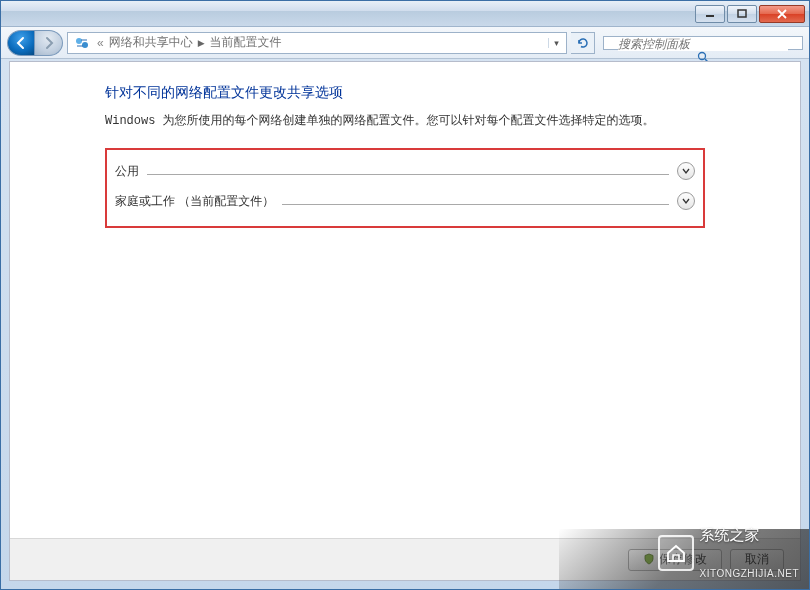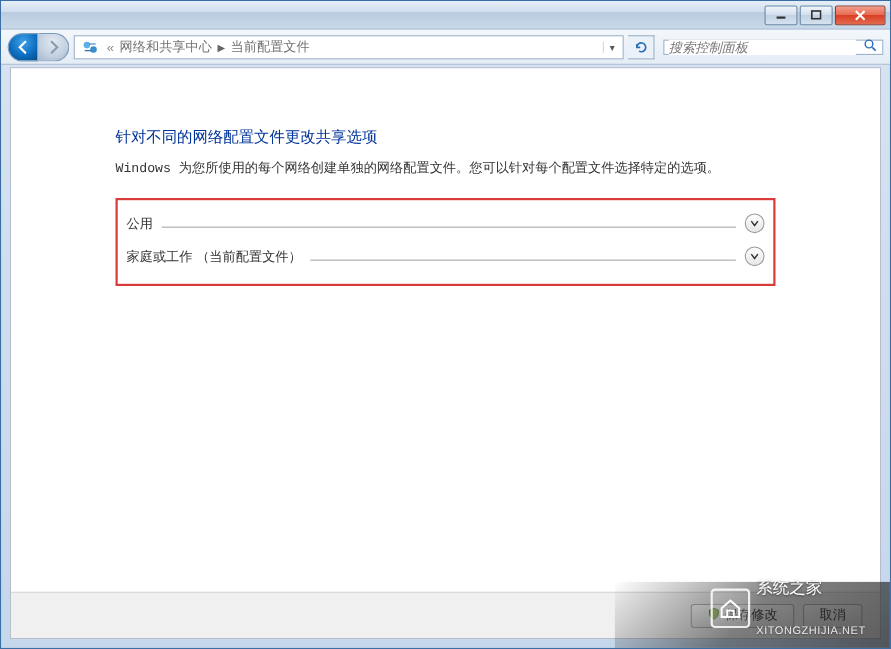--- a/index.html
+++ b/index.html
@@ -130,20 +130,21 @@
       height: 14px;
       background: #fff;
       border: 1px solid #9db2c9;
       display: flex;
       align-items: center;
       padding: 0 4px;
       font-size: 12px;
       color: #888;
       margin-left: 4px;
       justify-content: space-between;
+      flex-direction: column;
     }
     .searchbar input {
       border: none;
       outline: none;
       font-size: 12px;
       color: #888;
       width: 170px;
       font-style: italic;
     }
     .search-icon { color: #2a6fb5; font-size: 13px; }
@@ -164,21 +165,20 @@
     }
     .inner {
       max-width: 600px;
       margin: 0 auto;
     }
     .page-title {
       color: #003399;
       font-size: 14px;
       font-weight: normal;
       margin-bottom: 10px;
-      margin-top: 32px;
     }
     .page-desc {
       color: #333;
       font-size: 12px;
       margin-bottom: 18px;
       line-height: 1.5;
       font-family: Liberation Mono, monospace;
     }
     .highlight-box {
       border: 2px solid #d93a3a;
@@ -238,21 +238,21 @@
       font-size: 12px;
       color: #333;
       display: flex;
       align-items: center;
       gap: 4px;
     }
     .btn-icon { font-size: 11px; color: #6a8a3f; }
     
     .watermark {
       position: absolute;
-      right: 12px;
+      right: 0;
       bottom: 6px;
       display: flex;
       align-items: center;
       gap: 6px;
       color: #fff;
       font-size: 15px;
       text-shadow: 0 1px 2px rgba(0,0,0,0.5);
       pointer-events: none;
       padding: 4px 10px 4px 16px;
       background: rgba(0,0,0,0.0);

